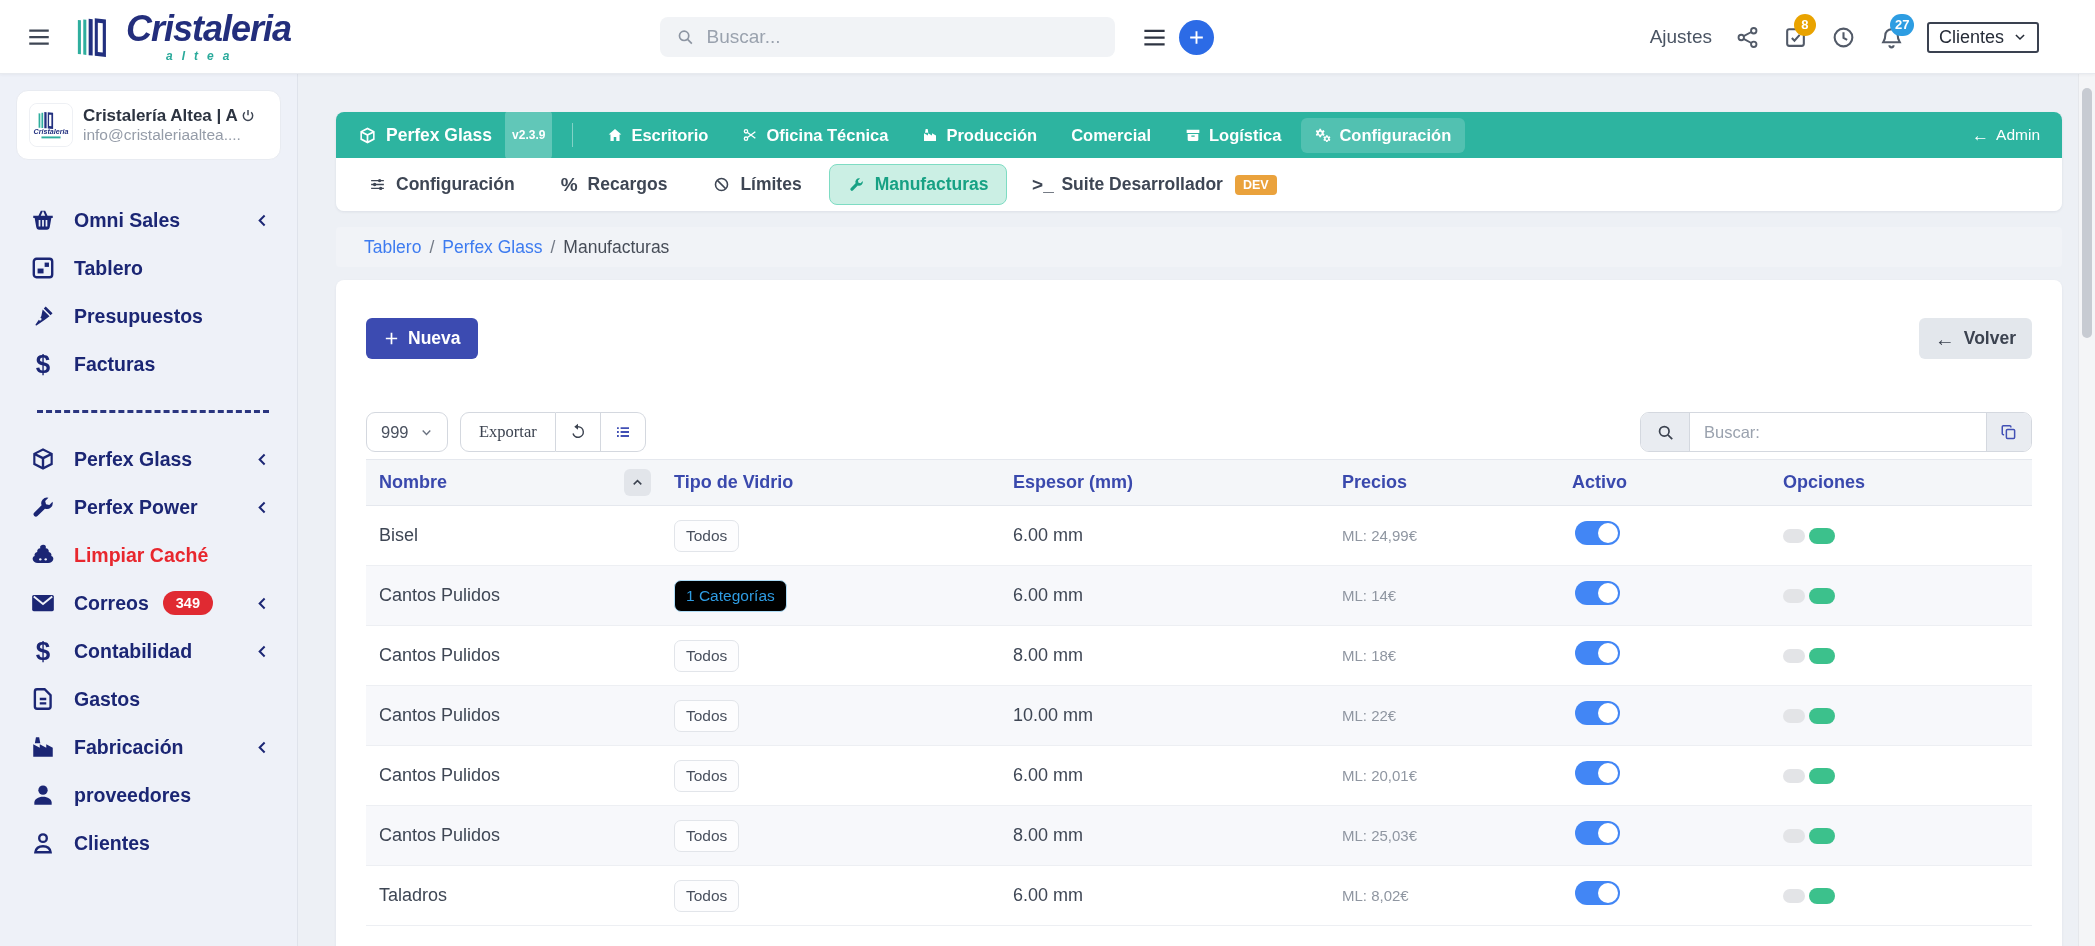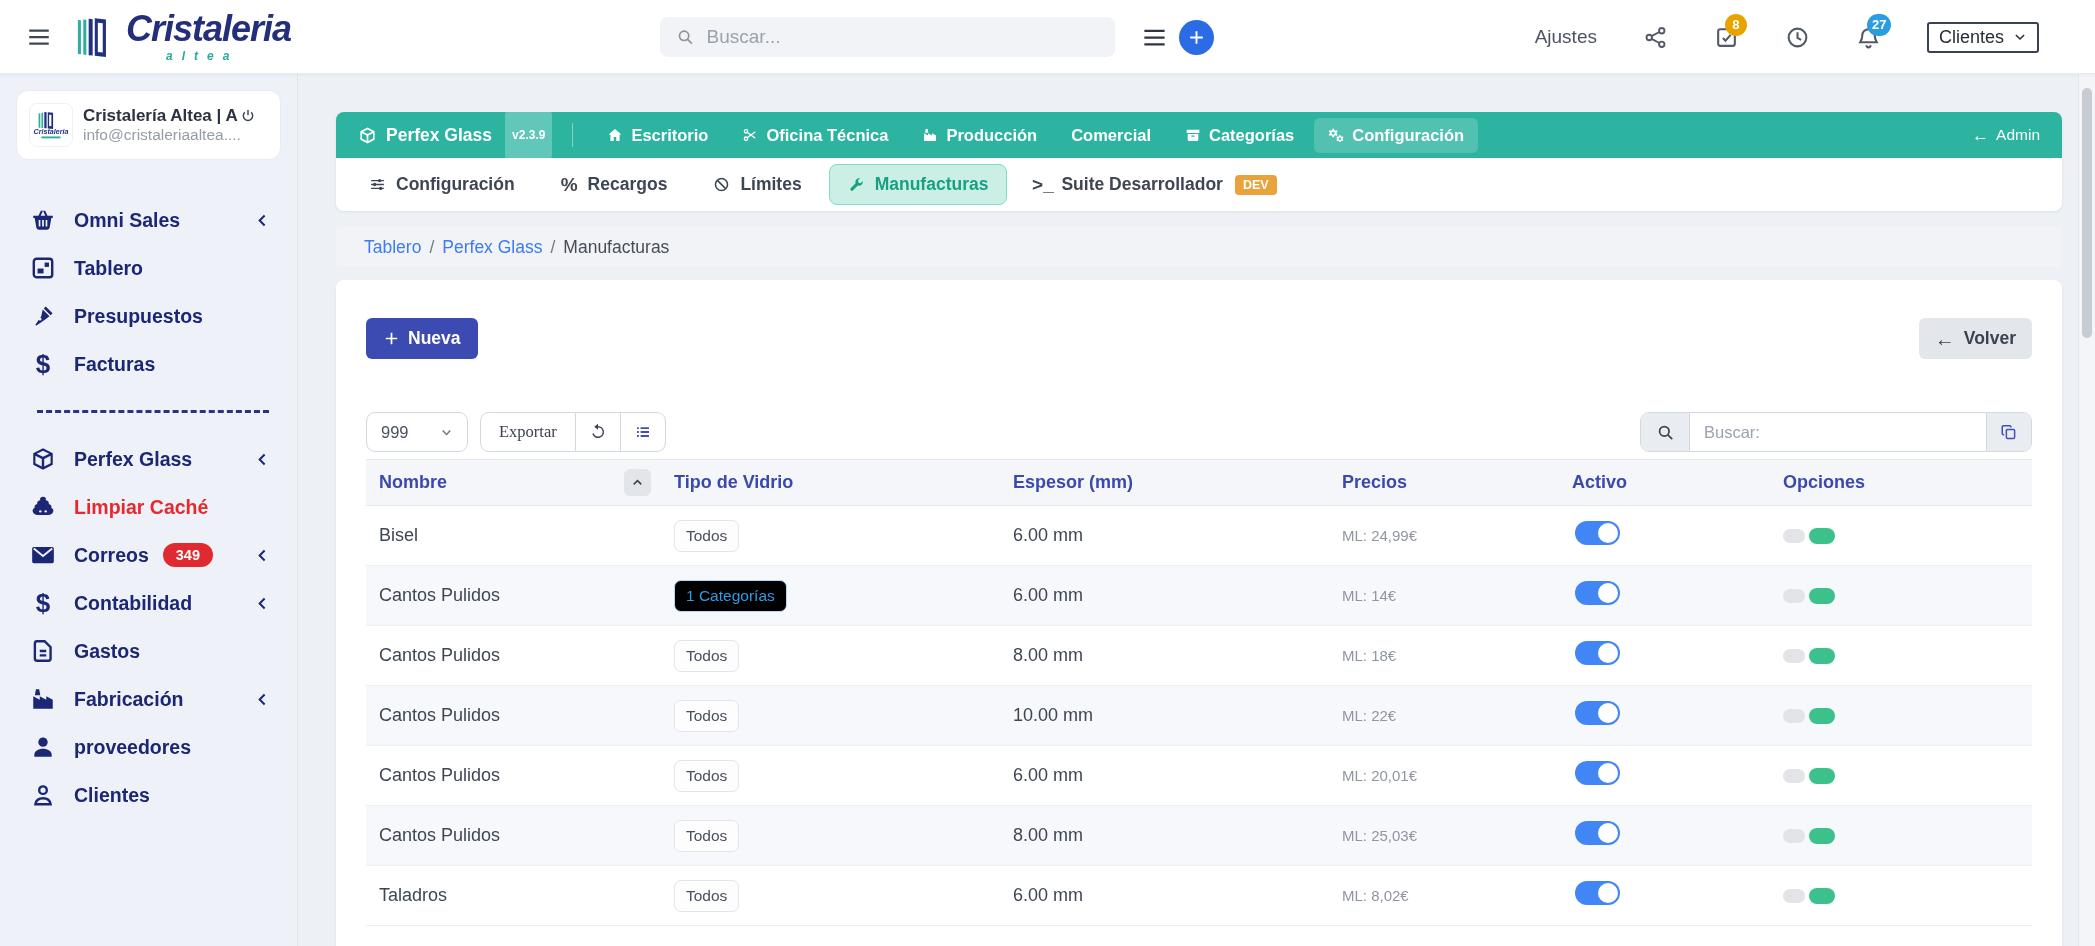--- a/index.html
+++ b/index.html
@@ -17,21 +17,21 @@
   .brand-text{display:flex;flex-direction:column;line-height:1}
   .brand-name{font-size:36px;font-weight:800;font-style:italic;color:#232e7c;letter-spacing:-1px}
   .brand-sub{font-size:12px;font-style:italic;font-weight:700;color:#2aaa9b;letter-spacing:9px;margin:3px 0 0 40px}
   .search-global{position:absolute;left:660px;top:17px;width:455px;height:40px;background:#f1f3f6;border-radius:8px;display:flex;align-items:center;padding:0 16px;gap:12px}
   .search-global .sg-icon{width:20px;height:20px;color:#8d95a2}
   .search-global input{border:none;background:transparent;outline:none;font-size:19px;color:#3e4654;width:100%;font-family:inherit}
   ::placeholder{color:#9aa2ae;opacity:1}
   .justify-btn{position:absolute;left:1141px;top:24px;width:27px;height:27px;color:#2e3442;cursor:pointer}
   .plus-btn{position:absolute;left:1179px;top:20px;width:35px;height:35px;border-radius:50%;background:#2c6be6;color:#fff;display:flex;align-items:center;justify-content:center;cursor:pointer}
   .plus-btn .icon{width:19px;height:19px}
-  .header-right{position:absolute;right:56px;top:0;height:74px;display:flex;align-items:center;gap:46px}
+  .header-right{position:absolute;right:56px;top:0;height:74px;display:flex;align-items:center;gap:23px}
   .ajustes{font-size:19px;color:#4a5463;cursor:pointer}
   .hicon{position:relative;width:25px;height:25px;color:#525a68;cursor:pointer}
   .hicon .icon{width:25px;height:25px}
   .badge{position:absolute;top:-11px;left:11px;min-width:22px;height:22px;border-radius:11px;color:#fff;font-size:13px;font-weight:700;display:flex;align-items:center;justify-content:center;padding:0 5px}
   .badge.orange{background:#e9a300}
   .badge.blue{background:#2d9de2}
   .clientes-btn{display:flex;align-items:center;gap:9px;border:2px solid #3a4150;border-radius:3px;padding:3px 10px;font-size:18px;color:#262c38;cursor:pointer}
   .clientes-btn .icon{width:14px;height:14px;color:#262c38}
 
   
@@ -78,21 +78,21 @@
   .crumb-sep{color:#737a86;padding:0 8px}
 
   
   .content-card{margin:13px 16px 0 37px;background:#fff;border-radius:8px;box-shadow:0 1px 3px rgba(30,40,60,.06);height:690px;padding:38px 30px;position:relative}
   .card-top{display:flex;justify-content:space-between;}
   .btn-nueva{display:flex;align-items:center;gap:8px;background:#3c4bb1;color:#fff;font-size:17.5px;font-weight:600;border:none;border-radius:6px;height:41px;padding:0 17px;font-family:inherit;cursor:pointer}
   .btn-nueva .icon{width:17px;height:17px}
   .btn-volver{display:flex;align-items:center;gap:9px;background:#e3e7ec;color:#3c4350;font-size:17.5px;font-weight:600;border:none;border-radius:6px;height:41px;padding:0 16px;font-family:inherit;cursor:pointer}
   .btn-volver .glyph{font-size:20px;font-weight:600}
   .table-toolbar{margin-top:53px;display:flex;align-items:center}
-  .len-select{width:102px;height:40px;border:1px solid #d4d8df;border-radius:9px;display:flex;align-items:center;justify-content:space-between;padding:0 14px;font-size:16.5px;color:#49505e;cursor:pointer;background:#fff}
+  .len-select{width:82px;height:40px;border:1px solid #d4d8df;border-radius:9px;display:flex;align-items:center;justify-content:space-between;padding:0 14px;font-size:16.5px;color:#49505e;cursor:pointer;background:#fff}
   .len-select .icon{width:13px;height:13px;color:#6a7280}
   .btn-group{display:flex;margin-left:12px;height:40px}
   .bg-btn{border:1px solid #d4d8df;background:#fff;display:flex;align-items:center;justify-content:center;font-size:16.5px;color:#3c4350;padding:0 18px;font-family:Liberation Serif, serif;cursor:pointer}
   .bg-btn+.bg-btn{border-left:none;padding:0 13px}
   .bg-btn:first-child{border-radius:9px 0 0 9px}
   .bg-btn:last-child{border-radius:0 9px 9px 0}
   .bg-btn .icon{width:18px;height:18px}
   .bg-btn .icon.indigo{color:#4250b5}
   .table-search{margin-left:auto;display:flex;height:40px;border:1px solid #d4d8df;border-radius:9px;overflow:hidden;width:392px;background:#fff}
   .ts-icon{width:49px;background:#e9ecf1;display:flex;align-items:center;justify-content:center;color:#3c4350;border-right:1px solid #d4d8df;cursor:pointer}
@@ -310,20 +310,34 @@
             </span>
             <span class="side-label">Perfex Glass</span>
 
             <span class="side-chevron icon">
               <svg viewBox="0 0 24 24" fill="none" stroke="currentColor" stroke-width="2.8">
                 <path d="M15 5l-7 7 7 7"></path>
               </svg>
             </span>
           </div>
 
+          <div class="side-item">
+            <span class="side-icon icon">
+              <svg viewBox="0 0 24 24">
+                <path fill="currentColor" d="M20.8 7.2a5.3 5.3 0 0 1-7 6.3l-6.9 6.9a2.2 2.2 0 0 1-3.1-3.1l6.9-6.9a5.3 5.3 0 0 1 6.3-7l-3 3 .8 3 3 .8 3-3z"></path>
+              </svg>
+            </span>
+            <span class="side-label">Perfex Power</span>
+
+            <span class="side-chevron icon">
+              <svg viewBox="0 0 24 24" fill="none" stroke="currentColor" stroke-width="2.8">
+                <path d="M15 5l-7 7 7 7"></path>
+              </svg>
+            </span>
+          </div>
 
           <div class="side-item danger">
             <span class="side-icon icon">
               <svg viewBox="0 0 24 24">
                 <path fill="currentColor" d="M11.9 2.5c2.3-.2 3.3 1.6 2.6 3.2 2 .1 3.3 1.6 2.8 3.6 1.9.4 2.9 1.8 2.4 3.7 1.5.5 2.2 1.9 1.7 3.4-.5 1.8-2.1 2.9-4.6 2.9H7.2c-2.5 0-4.1-1.1-4.6-2.9-.5-1.5.2-2.9 1.7-3.4-.5-1.9.5-3.3 2.4-3.7-.5-2 .8-3.5 2.8-3.6-.6-1.5.2-3 2.4-3.2z"></path>
                 <circle cx="9.5" cy="16" r="1.1" fill="#eef1f8"></circle>
                 <circle cx="14.5" cy="16" r="1.1" fill="#eef1f8"></circle>
               </svg>
             </span>
             <span class="side-label">Limpiar Caché</span>
@@ -461,21 +475,21 @@
 
               <span>Comercial</span>
             </div>
 
             <div class="mod-item">
               <span class="icon">
                 <svg viewBox="0 0 24 24">
                   <path fill="currentColor" d="M2.5 4h19v5h-19zM4 10.5h16V19a2 2 0 0 1-2 2H6a2 2 0 0 1-2-2v-8.5zm5.5 2.3v2h5v-2h-5z"></path>
                 </svg>
               </span>
-              <span>Categorías</span>
+              <span>Logística</span>
             </div>
 
             <div class="mod-item active">
               <span class="icon">
                 <svg viewBox="0 0 24 24">
                   <path fill="currentColor" d="M9 2.8l.5 2c.6.1 1.1.4 1.6.7l1.9-.9 1.4 2.1-1.5 1.4c.1.6.1 1.2 0 1.8l1.5 1.4-1.4 2.1-1.9-.9c-.5.3-1 .6-1.6.7l-.5 2H6.6l-.5-2a5.8 5.8 0 0 1-1.6-.7l-1.9.9-1.4-2.1 1.5-1.4a6 6 0 0 1 0-1.8L1.2 6.7l1.4-2.1 1.9.9c.5-.3 1-.6 1.6-.7l.5-2H9zM7.8 7.3a2.2 2.2 0 1 0 0 4.4 2.2 2.2 0 0 0 0-4.4z"></path>
                   <path fill="currentColor" d="M18.9 12.4l.4 1.5c.5.1.9.3 1.3.6l1.4-.7 1.1 1.9-1.2 1a4.6 4.6 0 0 1 0 1.4l1.2 1-1.1 1.9-1.4-.7c-.4.3-.8.5-1.3.6l-.4 1.5h-2.2l-.4-1.5a4.6 4.6 0 0 1-1.3-.6l-1.4.7-1.1-1.9 1.2-1a4.6 4.6 0 0 1 0-1.4l-1.2-1 1.1-1.9 1.4.7c.4-.3.8-.5 1.3-.6l.4-1.5h2.2zm-1.1 3.5a1.9 1.9 0 1 0 0 3.8 1.9 1.9 0 0 0 0-3.8z"></path>
                 </svg>
               </span>
               <span>Configuración</span>

